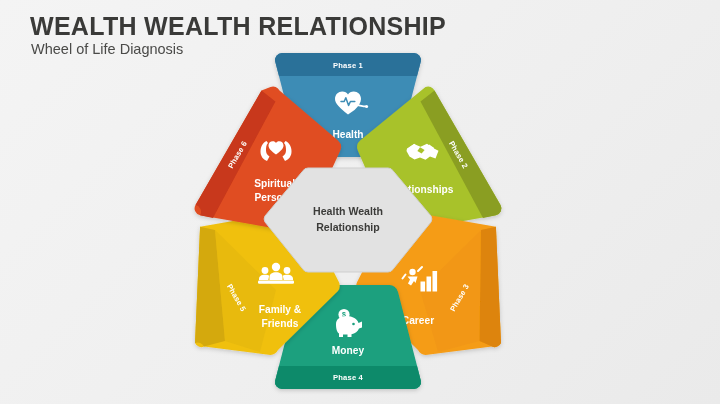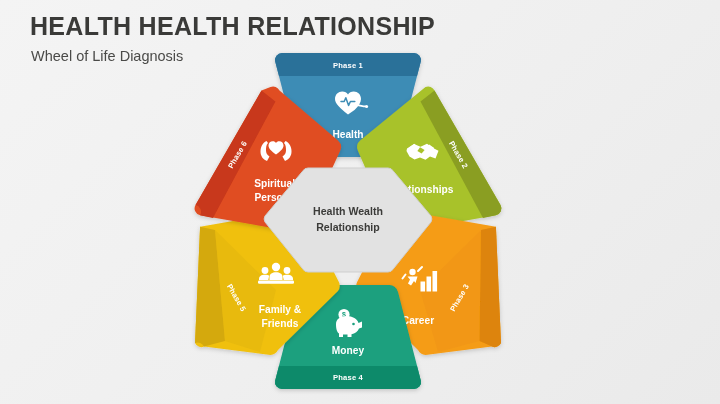--- a/index.html
+++ b/index.html
@@ -13,21 +13,21 @@
     position:absolute;inset:0;
     background:#f2f2f2;
     background:linear-gradient(135deg,#f4f4f4 0%,#efefef 55%,#eaeaea 100%);
   }
   #header{position:absolute;left:30px;top:12px;}
   #title{
     font-size:25px;font-weight:bold;color:#3a3a38;
     letter-spacing:.3px;margin:0;line-height:1.15;
   }
   #subtitle{
-    font-size:14.5px;color:#4a4a48;margin:7px 0 0 1px;
+    font-size:14.5px;color:#4a4a48;margin:0 0 0 1px;
     font-weight:400;line-height:1.2;
   }
   #wheelwrap{position:absolute;left:148px;top:38px;width:400px;height:366px;}
   svg{display:block;overflow:visible;}
   .seg-label{
     fill:#ffffff;font-size:10.2px;font-weight:bold;
     text-anchor:middle;dominant-baseline:middle;
     font-family:"Liberation Sans",sans-serif;
   }
   .phase-label{
@@ -42,21 +42,21 @@
     font-family:"Liberation Sans",sans-serif;
   }
   .icon-g{fill:#ffffff;}
 </style>
 </head>
 <body>
 
 <div id="slide">
 
   <div id="header">
-    <h1 id="title">HEALTH HEALTH RELATIONSHIP</h1>
+    <h1 id="title">WEALTH WEALTH RELATIONSHIP</h1>
     <div id="subtitle">Wheel of Life Diagnosis</div>
   </div>
 
   <div id="wheelwrap">
   <svg width="400" height="366" viewBox="0 0 400 366">
     <defs>
       <filter id="soft" x="-30%" y="-30%" width="160%" height="160%">
         <feDropShadow dx="0" dy="1.5" stdDeviation="2" flood-color="#000" flood-opacity="0.18"></feDropShadow>
       </filter>
       <clipPath id="clipTop">

